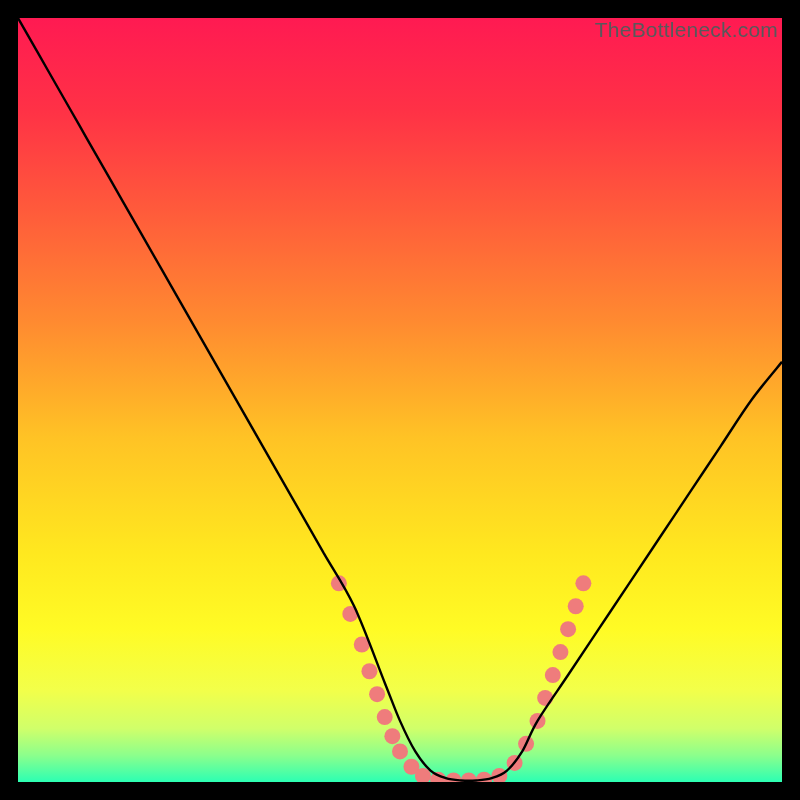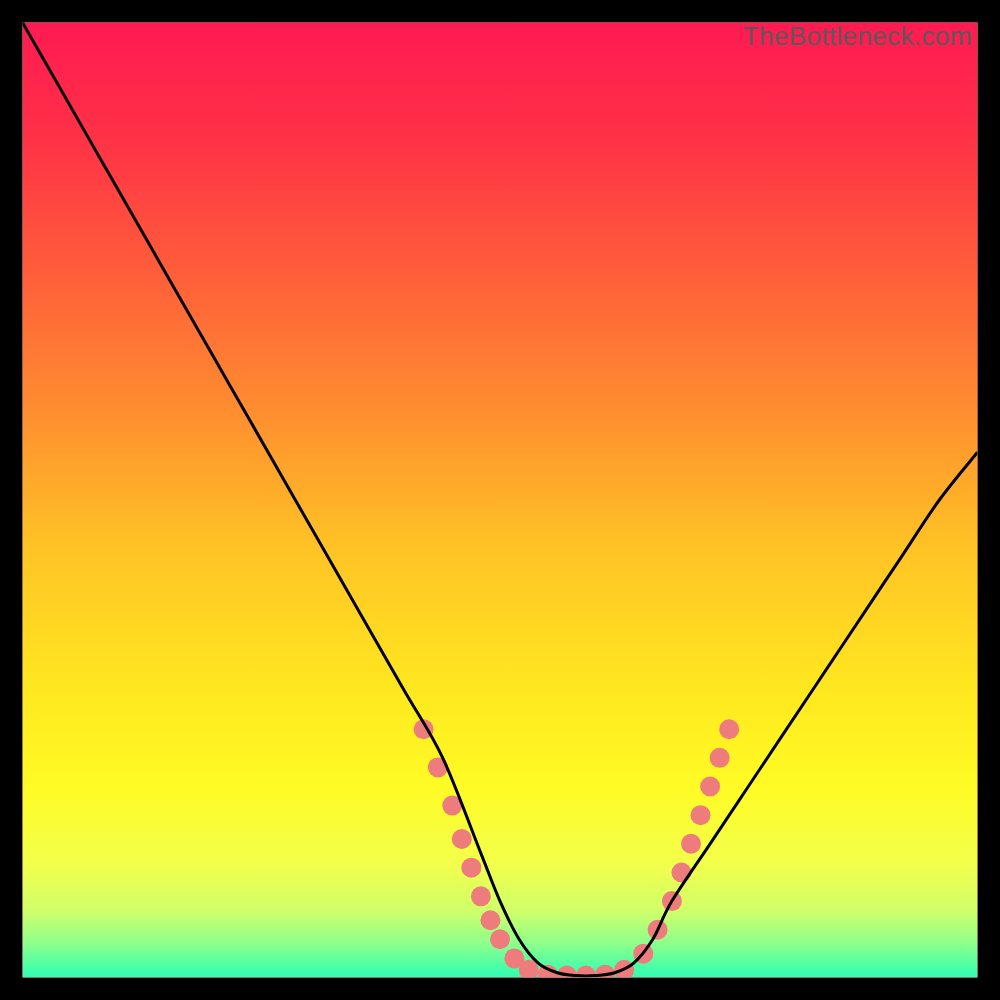--- a/index.html
+++ b/index.html
@@ -10,21 +10,21 @@
     background: #000;
     overflow: hidden;
     font-family: Arial, Helvetica, sans-serif;
   }
   .chart-frame {
     position: absolute;
     left: 18px;
     top: 18px;
     width: 764px;
     height: 764px;
-    background: #fca5a5;
+    background: #86efac;
   }
   .plot-area {
     position: absolute;
     left: 0;
     top: 0;
     width: 764px;
     height: 764px;
   }
   .watermark {
     position: absolute;

